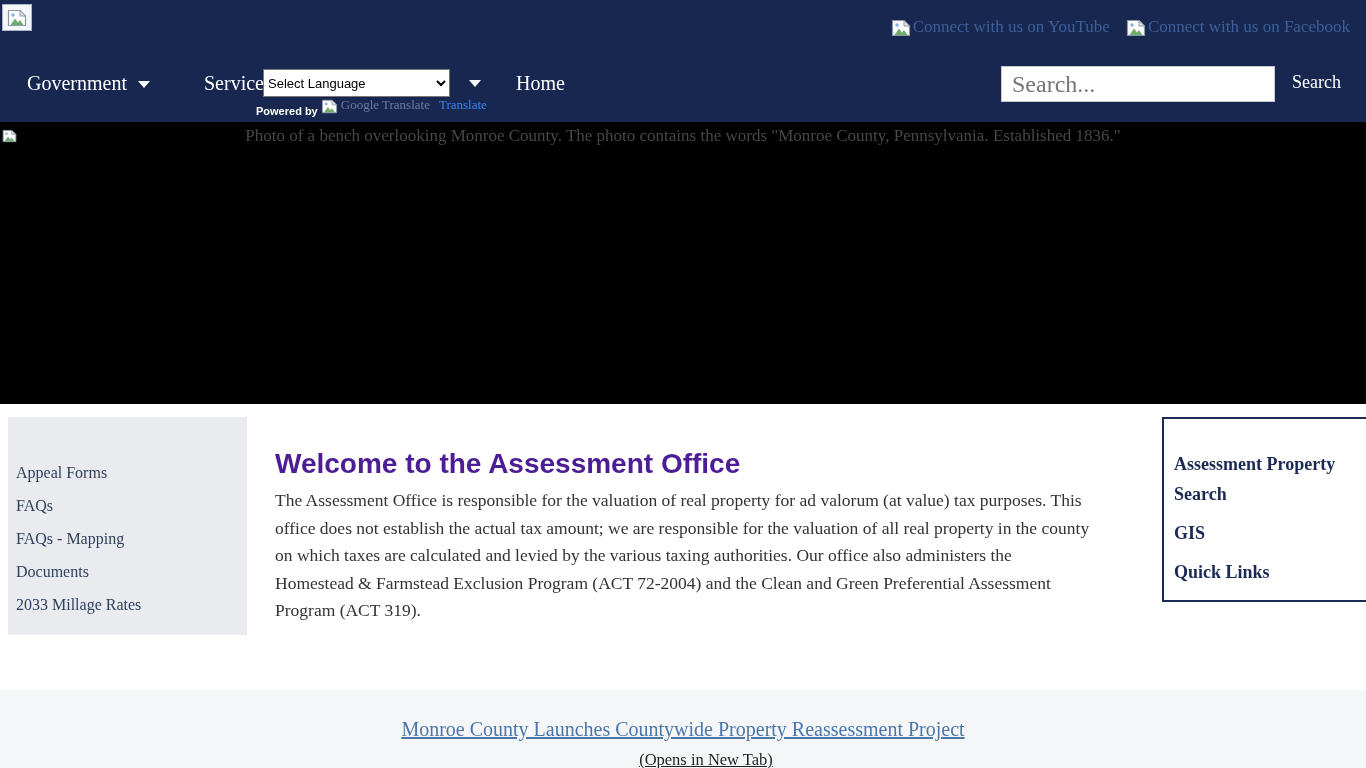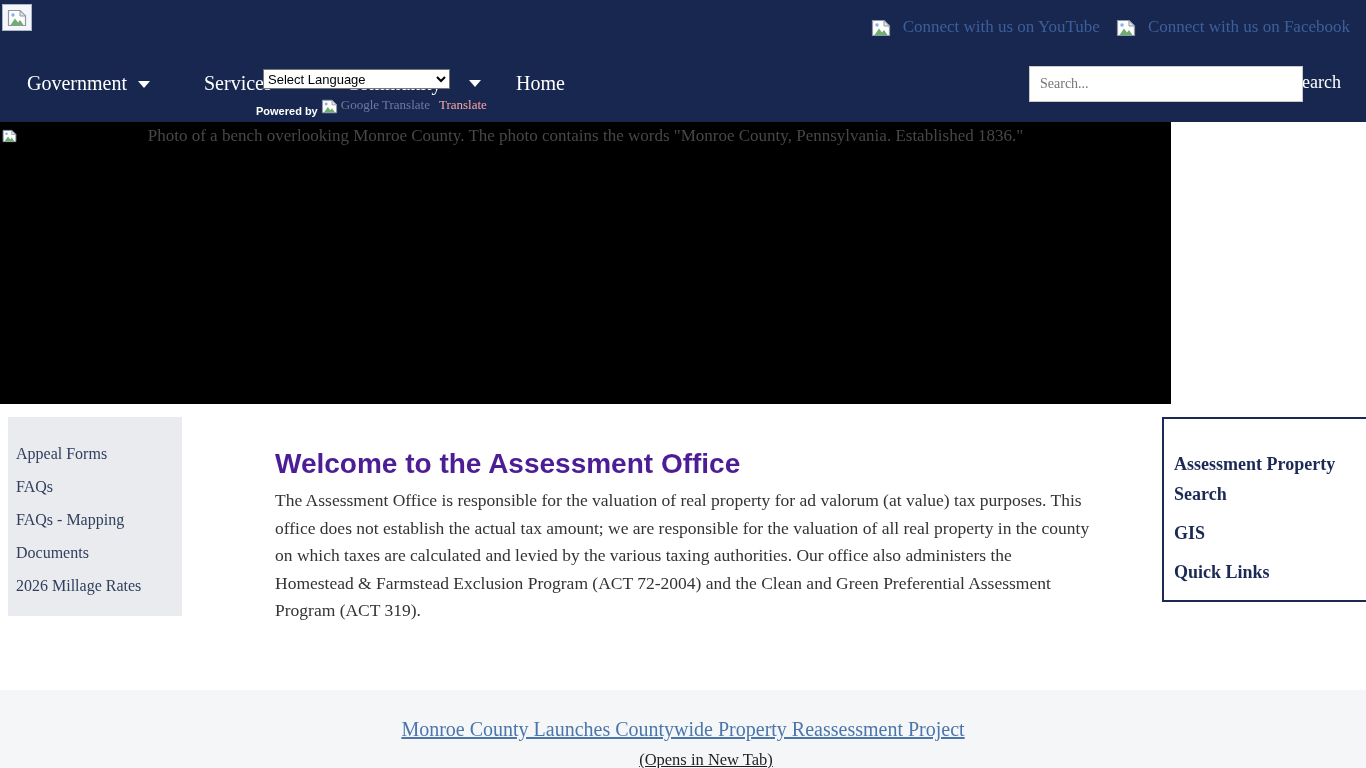--- a/index.html
+++ b/index.html
@@ -13,40 +13,40 @@
   .bimg { display:inline-block; vertical-align:middle; }
 
   .nav-item { position:absolute; top:72px; color:#fff; font-size:20px; white-space:nowrap; cursor:pointer; z-index:1; }
   .nav-gov { left:27px; }
   .nav-services { left:204px; }
   .nav-community { left:346px; }
   .nav-home { left:516px; }
   .caret { display:inline-block; width:0; height:0; border-left:6px solid transparent; border-right:6px solid transparent; border-top:7px solid #fff; margin-left:11px; vertical-align:2px; }
   .caret-community { position:absolute; left:458px; top:80px; z-index:6; }
 
-  .lang-select { position:absolute; left:263px; top:69px; width:187px; height:20px; font-family:"Liberation Sans", sans-serif; font-size:13px; z-index:5; background:#fff; color:#000; border:1px solid #777; }
+  .lang-select { position:absolute; left:263px; top:69px; width:187px; height:28px; font-family:"Liberation Sans", sans-serif; font-size:13px; z-index:5; background:#fff; color:#000; border:1px solid #777; }
   .powered-row { position:absolute; left:256px; top:93px; z-index:5; display:flex; align-items:center; gap:3px; white-space:nowrap; }
   .powered-by { font-family:"Liberation Sans", sans-serif; font-weight:bold; font-size:11px; color:#fff;margin-top:12px; }
   .gt-alt { font-size:13px; color:#6e7c9c; }
-  .gt-label { font-size:13px; color:#fca5a5; margin-left:6px; }
+  .gt-label { font-size:13px; color:#3b82f6; margin-left:6px; }
 
   .social { position:absolute; top:17px; right:16px; display:flex; gap:16px; z-index:2; }
-  .social a { display:flex; align-items:center; gap:12px; color:#3d5f9b; font-size:17px; text-decoration:none; white-space:nowrap; cursor:pointer; }
+  .social a { display:flex; align-items:center; gap:2px; color:#3d5f9b; font-size:17px; text-decoration:none; white-space:nowrap; cursor:pointer; }
 
-  .search-input { position:absolute; left:1001px; top:66px; width:274px; height:36px; border:1px solid #c9c9c9; padding:0 10px; font-family:"Liberation Serif", serif; font-size:14px; color:#3b82f6; z-index:2;margin-left:28px; }
+  .search-input { position:absolute; left:1001px; top:66px; width:274px; height:36px; border:1px solid #c9c9c9; padding:0 10px; font-family:"Liberation Serif", serif; font-size:24px; color:#3b82f6; z-index:2; }
   .search-input::placeholder { color:#757575; }
   .search-btn { position:absolute; left:1292px; top:72px; background:none; border:none; color:#fff; font-family:"Liberation Serif", serif; font-size:18px; cursor:pointer; z-index:2; }
 
   
-  .hero { position:absolute; left:0; top:122px; width:1171px; height:282px; background:#000; }
+  .hero { position:absolute; left:0; top:122px; width:1366px; height:282px; background:#000; }
   .hero-bimg { position:absolute; left:2px; top:4px; }
   .hero-alt { position:absolute; left:0; top:4px; width:100%; text-align:center; color:#474747; font-size:17px; }
 
   
-  .sidebar { position:absolute; left:8px; top:417px; width:174px; background:#e9ebee; padding:20px 8px 14px 8px; }
+  .sidebar { position:absolute; left:8px; top:417px; width:239px; background:#e9ebee; padding:39px 8px 14px 8px; }
   .sidebar a { display:block; color:#31405e; font-size:16px; line-height:33px; text-decoration:none; cursor:pointer; }
 
   
   .main { position:absolute; left:275px; top:448px; width:815px; }
   .main h1 { font-family:"Liberation Sans", sans-serif; font-weight:bold; font-size:28px; color:#4c1d95; }
   .main p { margin-top:7px; font-size:17.5px; line-height:1.575; color:#333; }
 
   
   .rightbox { position:absolute; left:1162px; top:417px; width:300px; height:185px; border:2px solid #1b2a55; background:#fff; padding:30px 0 0 10px; }
   .rightbox a { display:block; width:185px; color:#1b2a55; font-size:18px; font-weight:bold; line-height:30px; margin-bottom:9px; text-decoration:none; cursor:pointer; }
@@ -136,21 +136,21 @@
       </svg>
     </span>
     <div class="hero-alt">Photo of a bench overlooking Monroe County. The photo contains the words "Monroe County, Pennsylvania. Established 1836."</div>
   </div>
 
   <div class="sidebar">
     <a>Appeal Forms</a>
     <a>FAQs</a>
     <a>FAQs - Mapping</a>
     <a>Documents</a>
-    <a>2026 Millage Rates</a>
+    <a>2033 Millage Rates</a>
   </div>
 
   <div class="main">
     <h1>Welcome to the Assessment Office</h1>
     <p>The Assessment Office is responsible for the valuation of real property for ad valorum (at value) tax purposes. This office does not establish the actual tax amount; we are responsible for the valuation of all real property in the county on which taxes are calculated and levied by the various taxing authorities. Our office also administers the Homestead &amp; Farmstead Exclusion Program (ACT 72-2004) and the Clean and Green Preferential Assessment Program (ACT 319).</p>
   </div>
 
   <div class="rightbox">
     <a>Assessment Property Search</a>
     <a>GIS</a>

